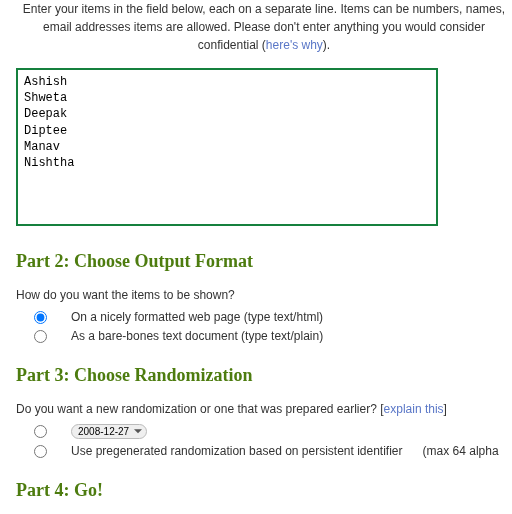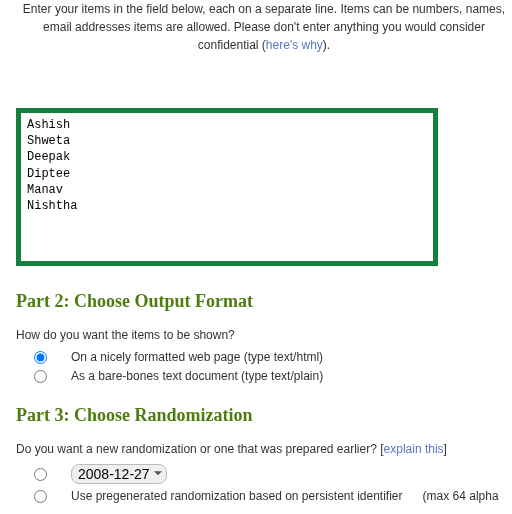--- a/index.html
+++ b/index.html
@@ -11,48 +11,47 @@
     padding: 0 0 20px 16px;
     background: #fff;
     width: 512px;
     overflow: hidden;
   }
   .intro { margin: 0 0 14px 0; line-height: 1.5; text-align: center; }
   a.link { color: #5a77c7; text-decoration: none; }
   textarea.items {
     width: 422px;
     height: 158px;
-    border: 5px solid #15803d;
+    border: 2px solid #15803d;
     font-family: "Courier New", monospace;
     font-size: 12px;
     padding: 4px 6px;
     resize: none;
     color: #000;
     line-height: 1.35;
-    margin-top: 40px;
   }
   h2.section {
     font-family: Georgia, "Times New Roman", serif;
     font-weight: bold;
     color: #4d7c0f;
     font-size: 18px;
     margin: 22px 0 10px 0;
   }
   .question { margin: 16px 0 8px 0; }
   .options { margin-left: 18px; }
   .option-row {
     display: flex;
     align-items: center;
     gap: 20px;
     margin: 5px 0;
     white-space: nowrap;
   }
   .option-row input[type="radio"] { margin: 0 4px 0 0; }
   select.date {
-    font-size: 14px;
+    font-size: 10px;
     background: #efefef;
     border: 1px solid #bbb;
     border-radius: 8px;
     padding: 1px 16px 1px 6px;
     appearance: none;
     position: relative;
   }
   .select-wrap { position: relative; display: inline-block; }
   .select-wrap::after {
     content: "";

